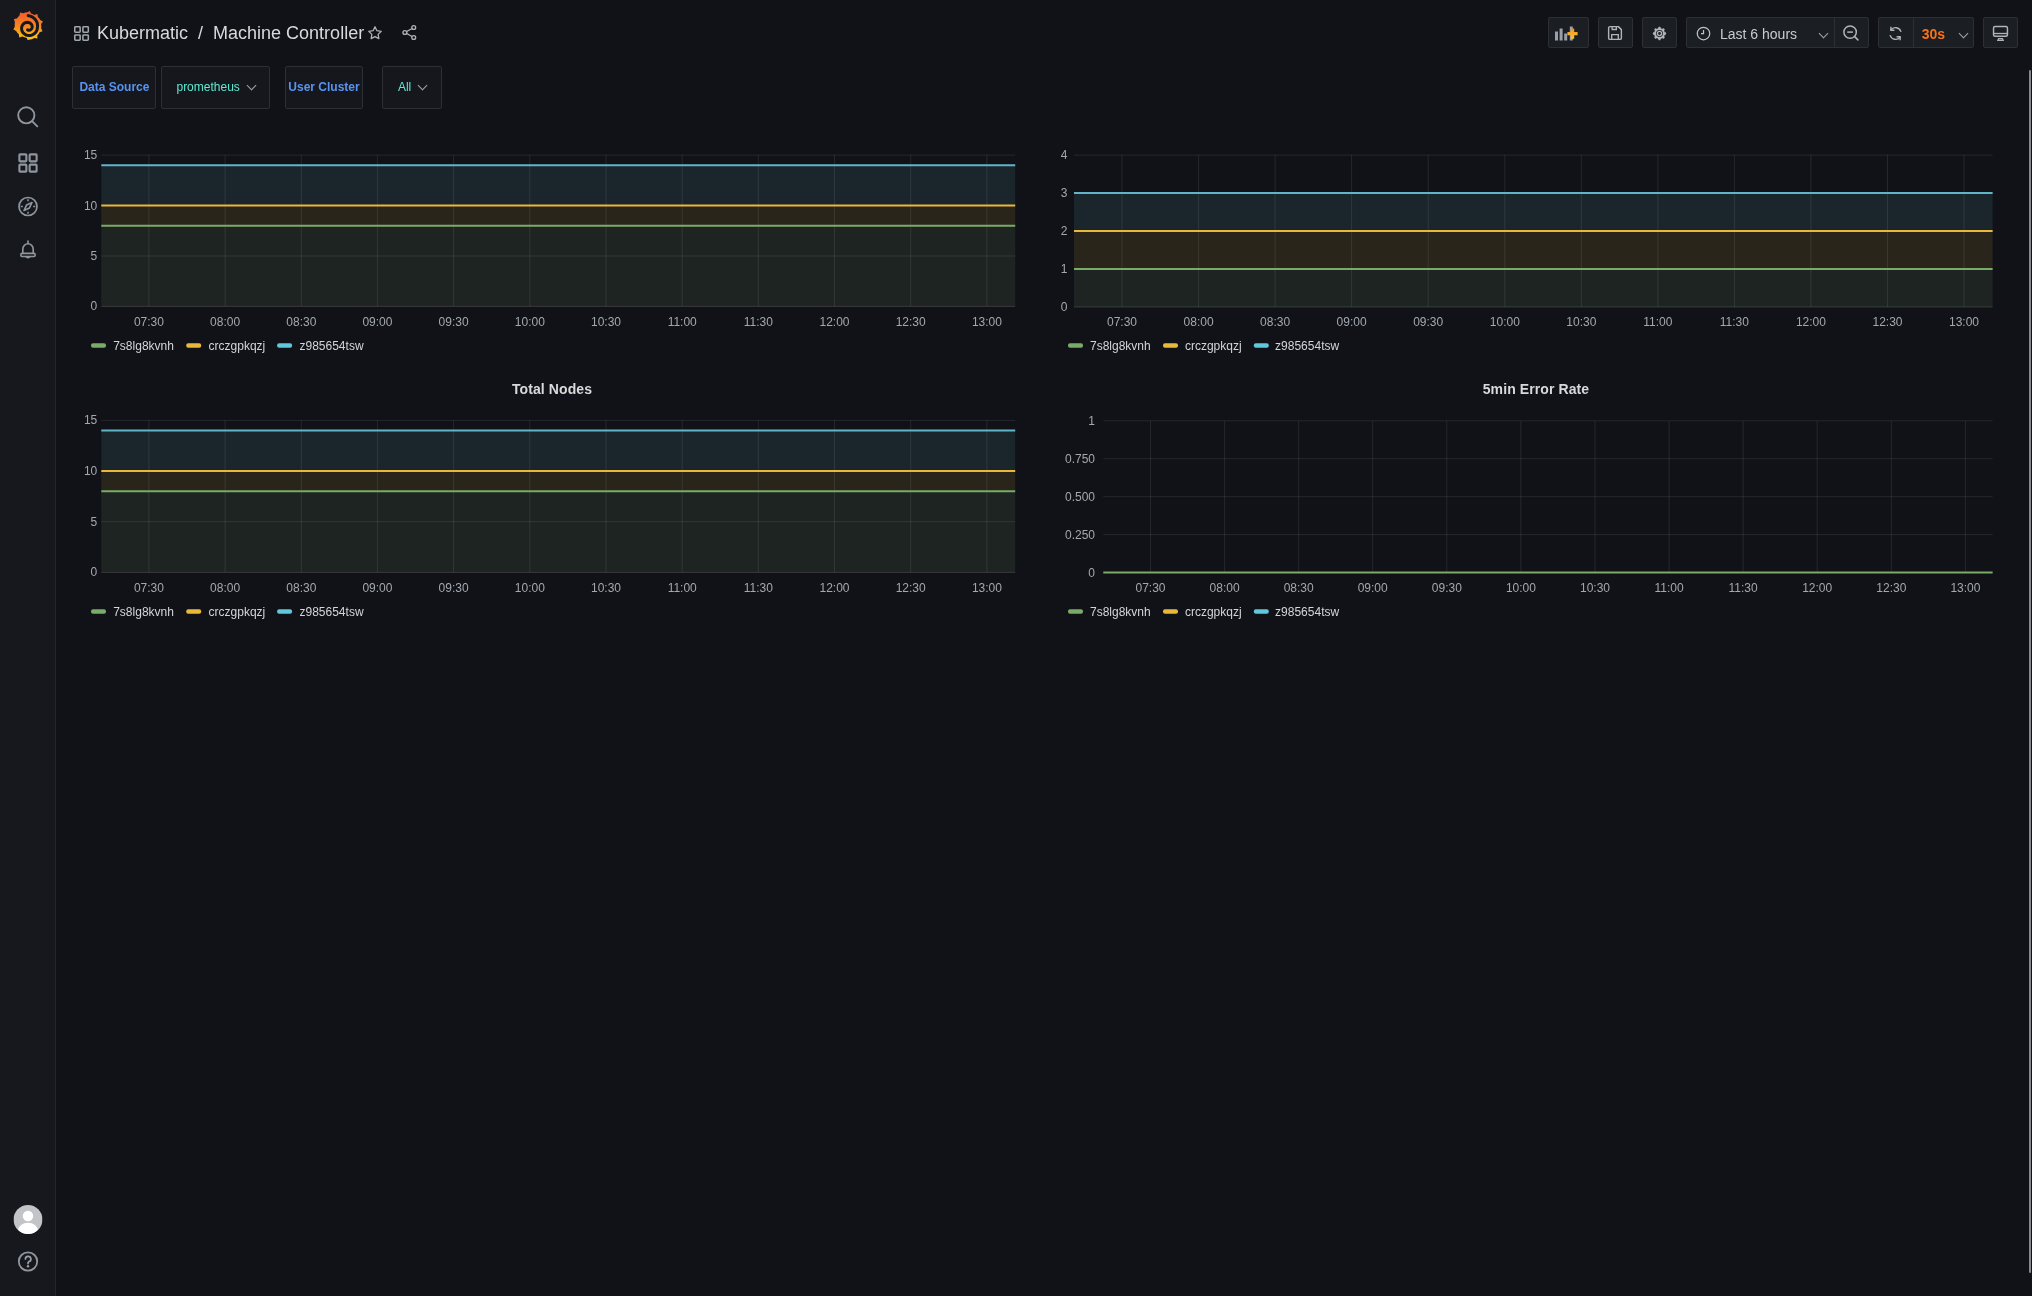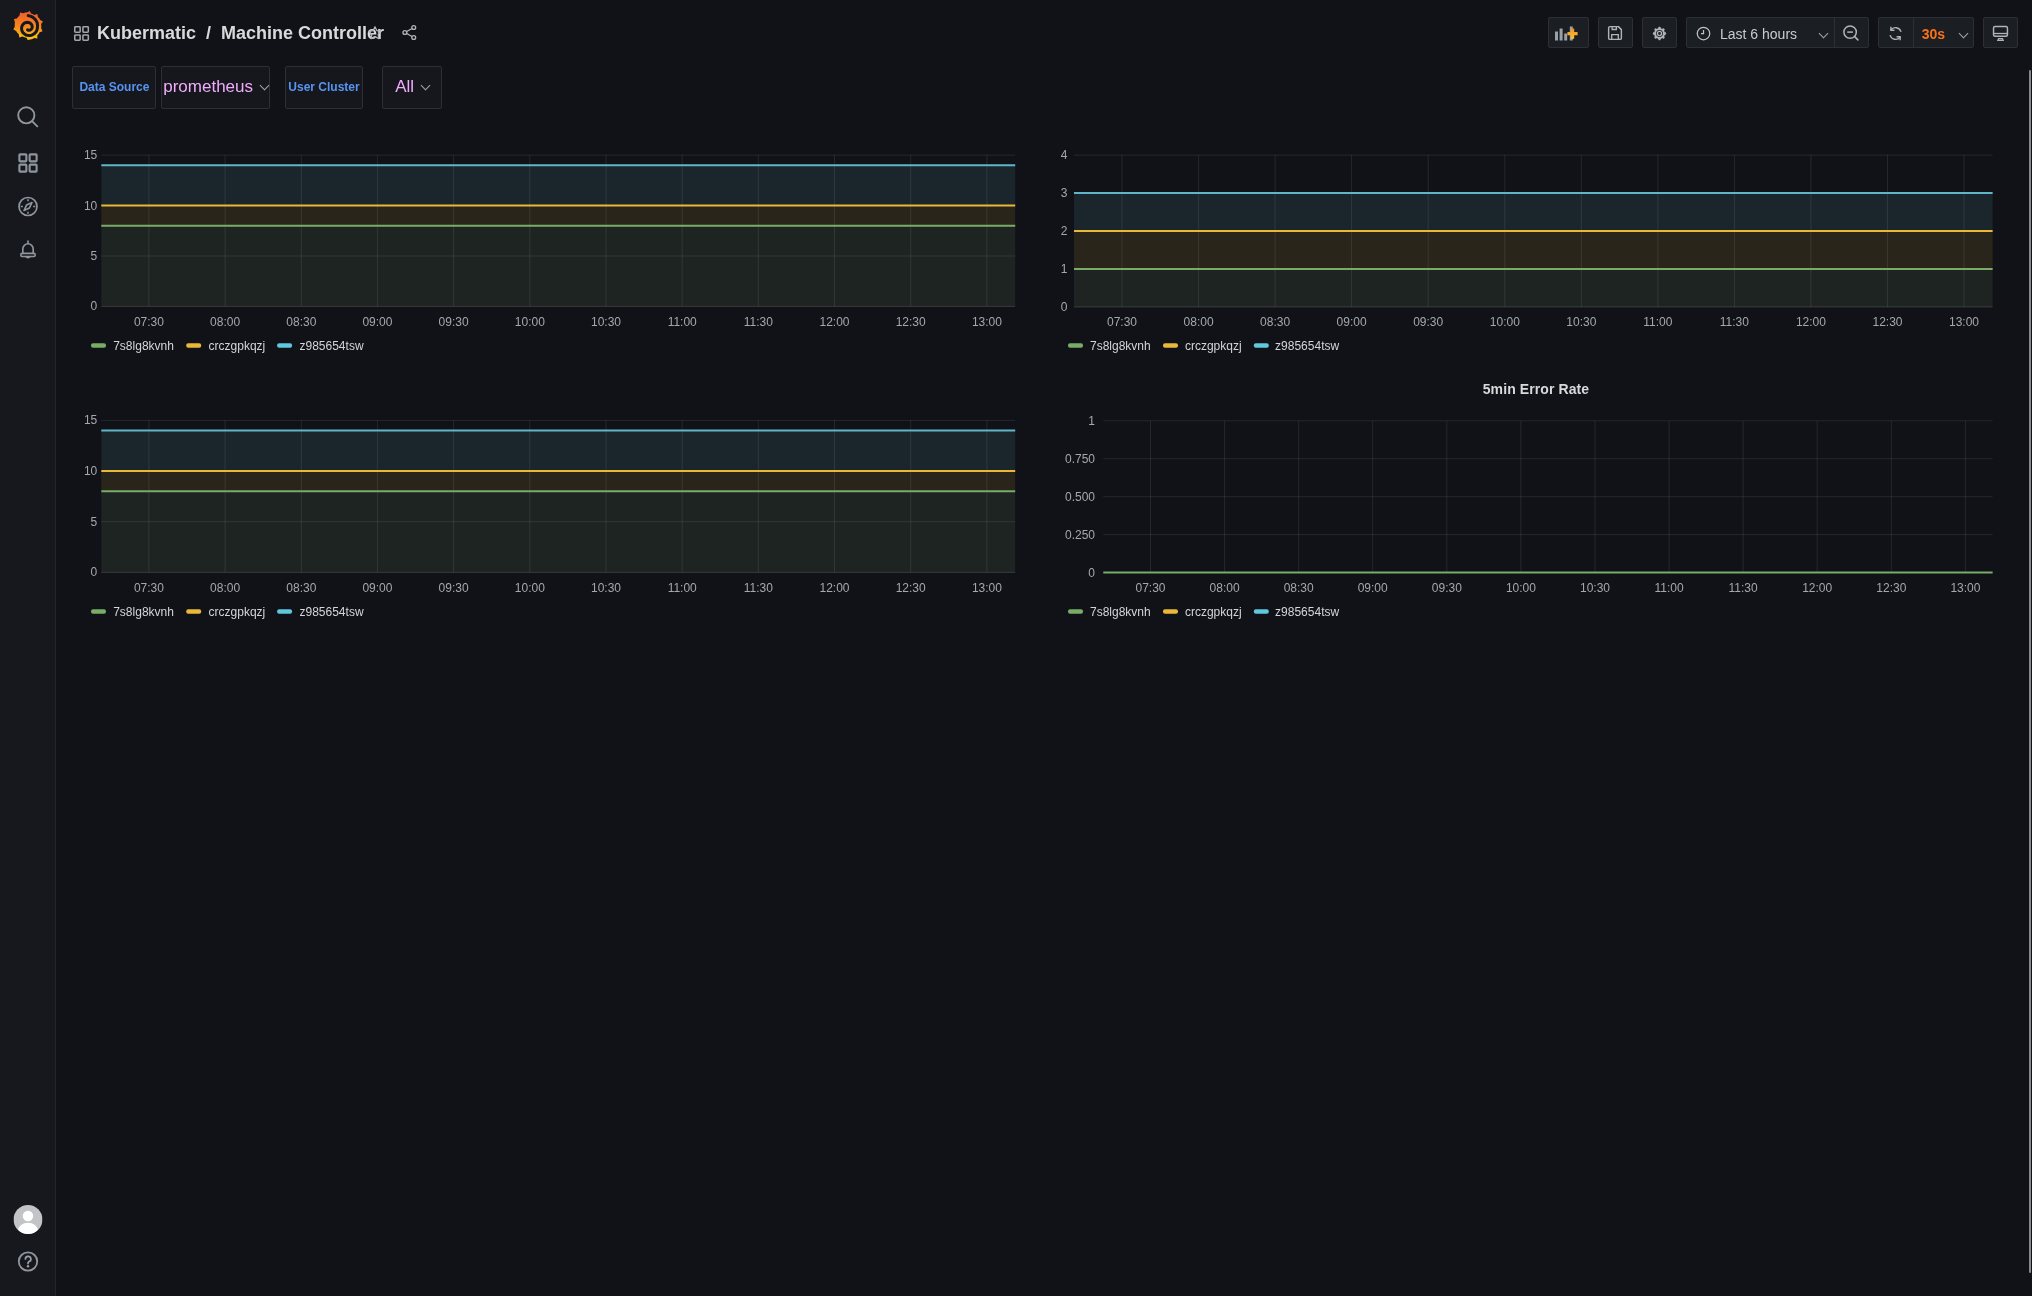--- a/index.html
+++ b/index.html
@@ -8,21 +8,21 @@
   background:#17181e; border-right:1px solid #25262c; }
 .sicon { position:absolute; left:50%; transform:translateX(-50%); }
 .panel { position:absolute; }
 .ptitle { position:absolute; top:10.5px; left:0; right:0; text-align:center;
   font-size:14px; font-weight:bold; color:#d8d9da; letter-spacing:0.1px; }
 .btn { position:absolute; top:17px; height:31px; background:#1b1e23;
   border:1px solid #2c2f36; border-radius:2px; }
 .vbox { position:absolute; top:65.5px; height:43px; background:#15171c;
   border:1px solid #2c2f35; border-radius:2px; display:flex; align-items:center; justify-content:center; white-space:nowrap; }
 .bluelbl { color:#5794F2; font-size:12px; font-weight:bold; }
-.whtval { color:#f0abfc; font-size:17px; }
+.whtval { color:#5eead4; font-size:12px; }
 .chev { display:inline-block; width:7px; height:7px; margin-left:8px; position:relative; top:-2px;
   border-right:1.5px solid #9fa5ac; border-bottom:1.5px solid #9fa5ac; transform:rotate(45deg); }
 .ticon { position:absolute; }
 </style></head>
 <body>
 
 <div class="sidebar">
 <svg class="sicon" style="top:11px" width="30" height="29" viewBox="0 0 30 29">
  <defs>
         <linearGradient id="glg" x1="0" y1="0" x2="0" y2="1">
@@ -82,21 +82,21 @@
 </div>
 
 <svg class="ticon" style="left:73px;top:25px" width="17" height="17" viewBox="0 0 24 24">
  <g fill="none" stroke="#9fa5ac" stroke-width="2.2">
   <rect x="2.5" y="2.5" width="7.6" height="7.6" rx="1"></rect>
   <rect x="14" y="2.5" width="7.6" height="7.6" rx="1"></rect>
   <rect x="2.5" y="14" width="7.6" height="7.6" rx="1"></rect>
   <rect x="14" y="14" width="7.6" height="7.6" rx="1"></rect>
  </g>
 </svg>
-<div style="position:absolute;left:97px;top:23px;font-size:18px;font-weight:700;color:#d8d9da;white-space:nowrap">Kubermatic&nbsp; <span style="color:#d8d9da">/</span> &nbsp;Machine Controller</div>
+<div style="position:absolute;left:97px;top:23px;font-size:18px;font-weight:400;color:#d8d9da;white-space:nowrap">Kubermatic&nbsp; <span style="color:#d8d9da">/</span> &nbsp;Machine Controller</div>
 <svg class="ticon" style="left:367px;top:25px" width="16" height="16" viewBox="0 0 24 24">
  <path fill="none" stroke="#aeb4ba" stroke-width="1.9" stroke-linejoin="round" d="M12 2.6 L14.9 8.6 L21.4 9.5 L16.7 14 L17.8 20.5 L12 17.4 L6.2 20.5 L7.3 14 L2.6 9.5 L9.1 8.6 Z"></path>
 </svg>
 <svg class="ticon" style="left:401px;top:24px" width="17" height="17" viewBox="0 0 24 24">
  <g fill="none" stroke="#aeb4ba" stroke-width="1.9">
   <circle cx="5.5" cy="12" r="2.7"></circle>
       <circle cx="18" cy="4.9" r="2.7"></circle>
       <circle cx="18" cy="19.1" r="2.7"></circle>
   <line x1="8" y1="10.6" x2="15.6" y2="6.3"></line>
       <line x1="8" y1="13.4" x2="15.6" y2="17.7"></line>
@@ -279,20 +279,21 @@
       <text x="916.0" y="222.0" text-anchor="middle" font-size="12" fill="#a3a8b0">13:00</text>
       <rect x="20.0" y="239.3" width="15" height="4.4" rx="2" fill="#79AC67"></rect>
       <text x="42.0" y="245.7" font-size="12" fill="#d2d5da">7s8lg8kvnh</text>
       <rect x="115.0" y="239.3" width="15" height="4.4" rx="2" fill="#EAB839"></rect>
       <text x="136.9" y="245.7" font-size="12" fill="#d2d5da">crczgpkqzj</text>
       <rect x="205.8" y="239.3" width="15" height="4.4" rx="2" fill="#5FC8DD"></rect>
       <text x="227.1" y="245.7" font-size="12" fill="#d2d5da">z985654tsw</text>
     </svg>
   </div>
 <div class="panel" style="left:64px;top:370px;width:976px;height:258px">
+<div class="ptitle">Total Nodes</div>
     <svg width="976" height="258" viewBox="0 0 976 258" style="position:absolute;left:0;top:0">
       <rect x="37.3" y="121.3" width="913.9" height="81.1" fill="#79AC67" fill-opacity="0.12"></rect>
       <rect x="37.3" y="101.1" width="913.9" height="20.3" fill="#EAB839" fill-opacity="0.12"></rect>
       <rect x="37.3" y="60.5" width="913.9" height="40.5" fill="#60B6C9" fill-opacity="0.12"></rect>
       <line x1="37.3" y1="50.4" x2="951.2" y2="50.4" stroke="rgba(255,255,255,0.09)" stroke-width="1"></line>
       <line x1="37.3" y1="101.1" x2="951.2" y2="101.1" stroke="rgba(255,255,255,0.09)" stroke-width="1"></line>
       <line x1="37.3" y1="151.7" x2="951.2" y2="151.7" stroke="rgba(255,255,255,0.09)" stroke-width="1"></line>
       <line x1="84.9" y1="50.4" x2="84.9" y2="202.4" stroke="rgba(255,255,255,0.09)" stroke-width="1"></line>
       <line x1="161.1" y1="50.4" x2="161.1" y2="202.4" stroke="rgba(255,255,255,0.09)" stroke-width="1"></line>
       <line x1="237.3" y1="50.4" x2="237.3" y2="202.4" stroke="rgba(255,255,255,0.09)" stroke-width="1"></line>

